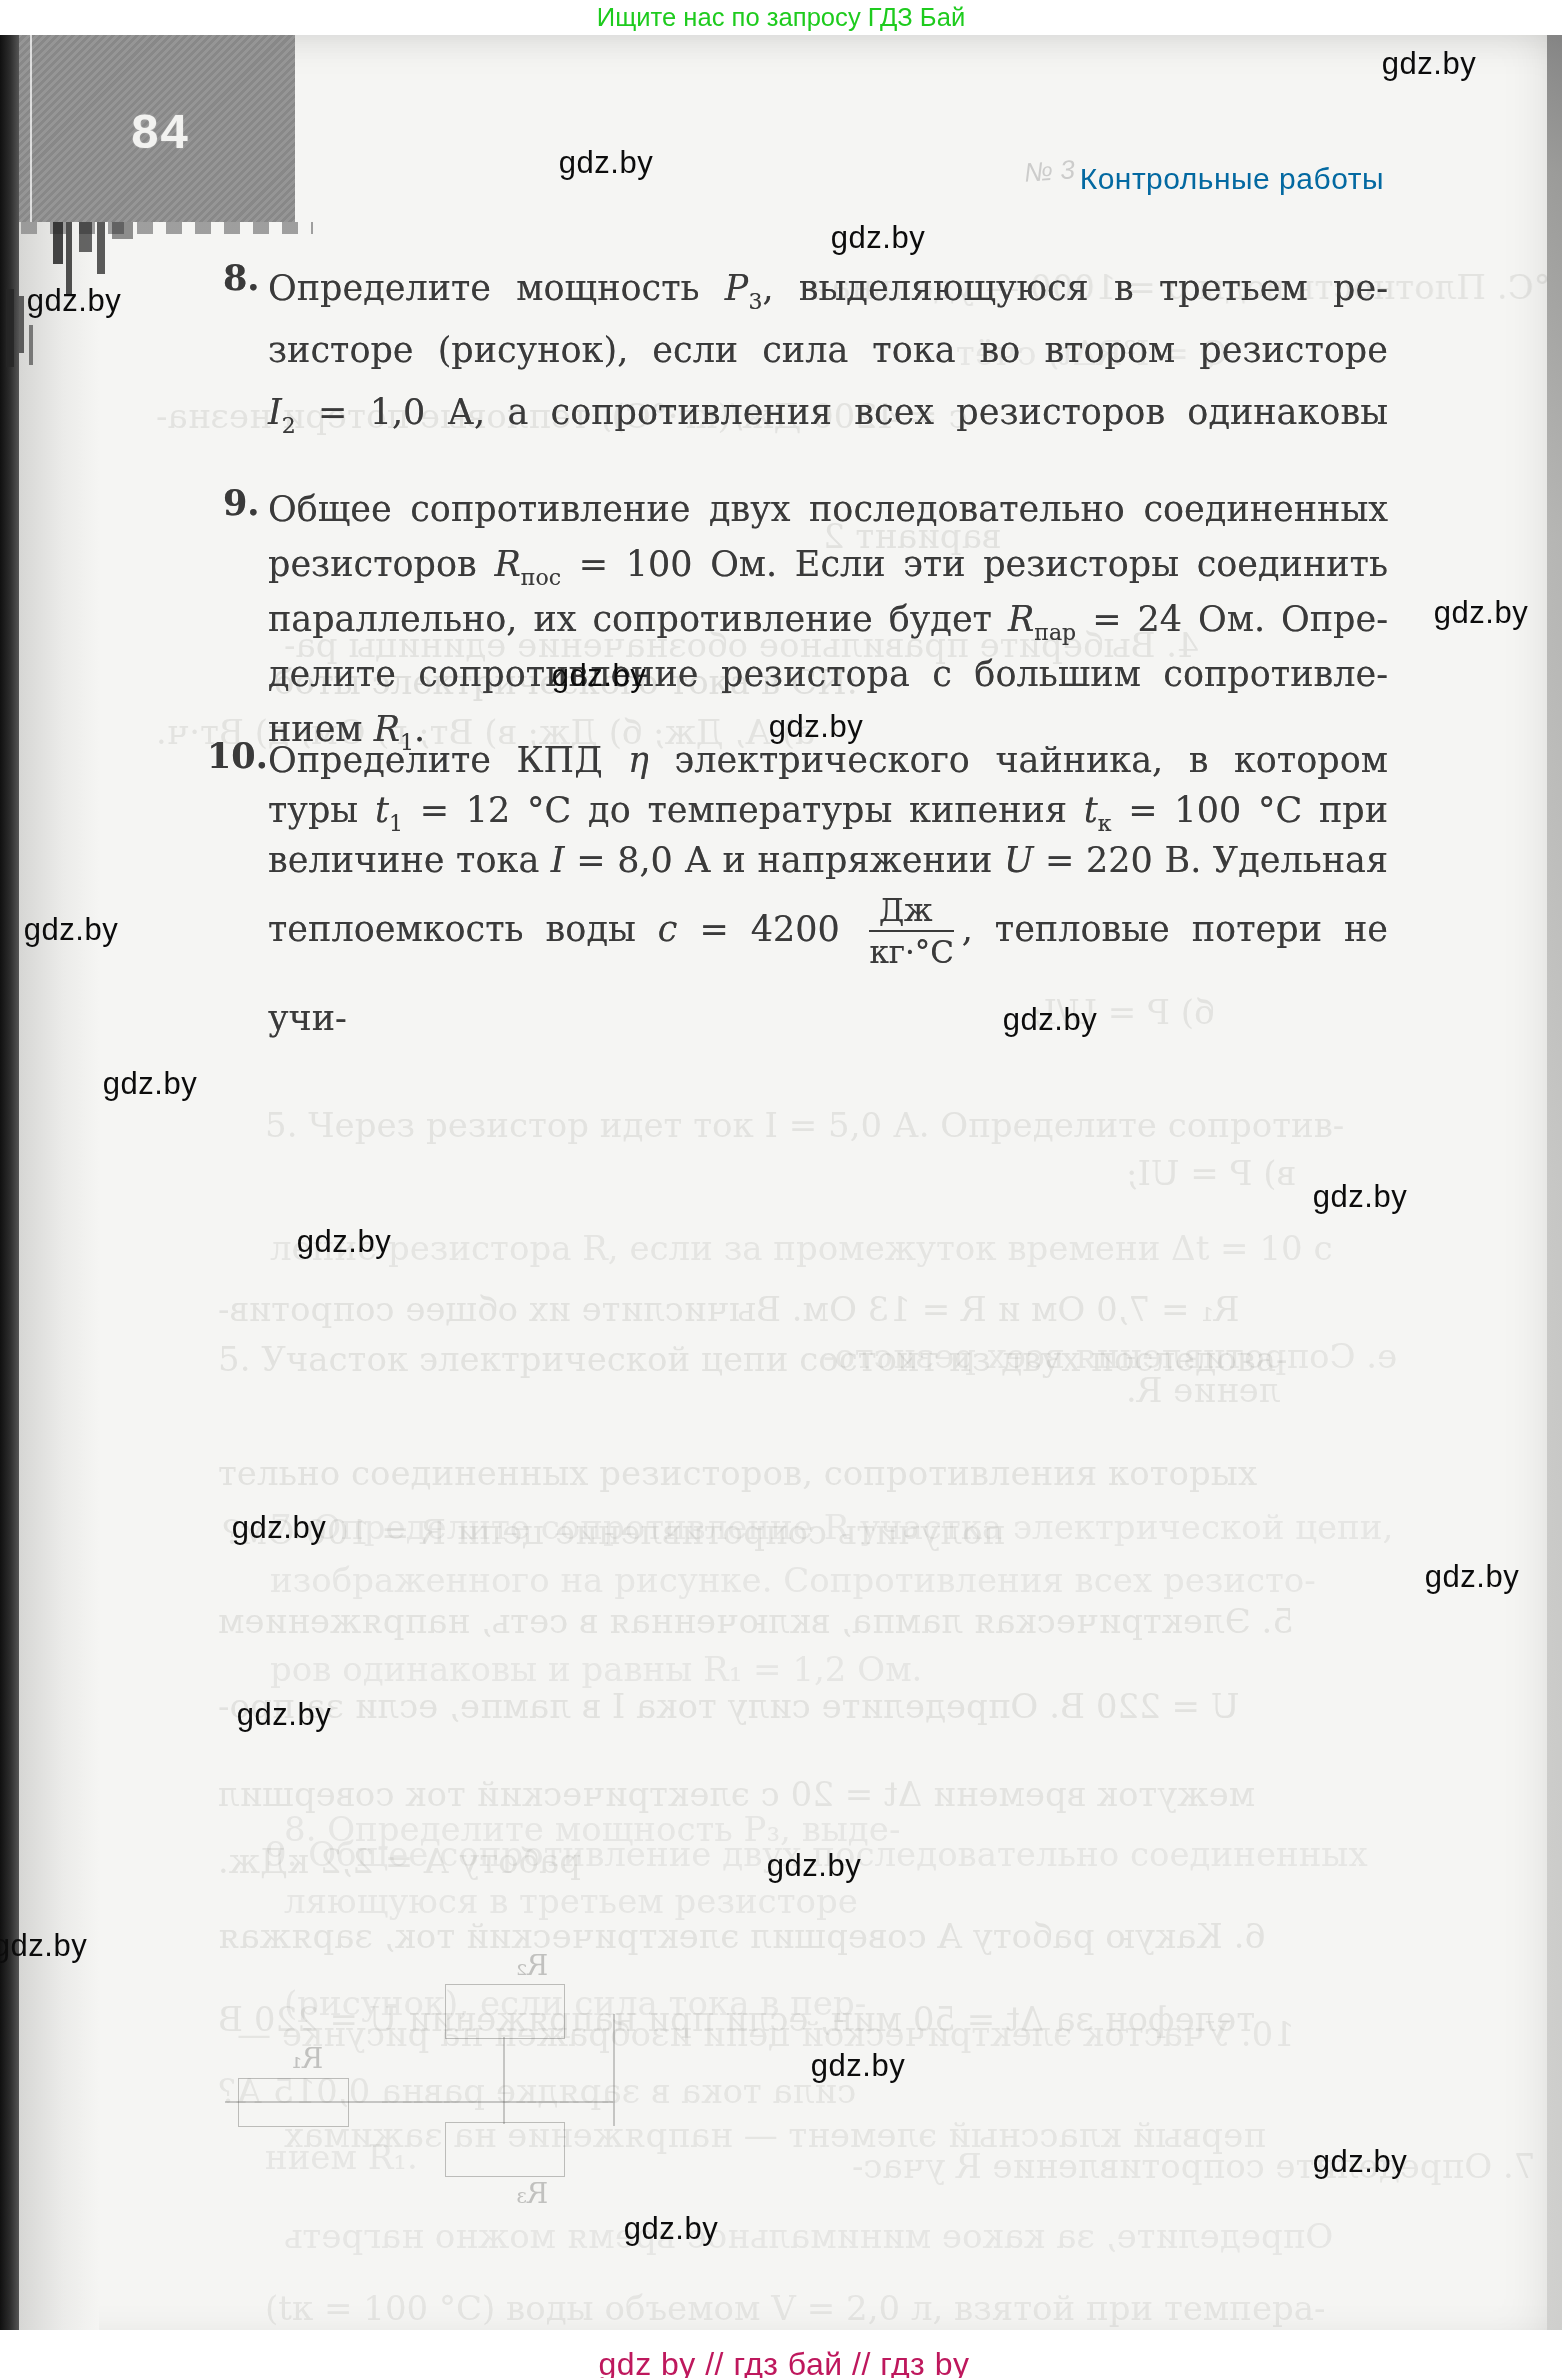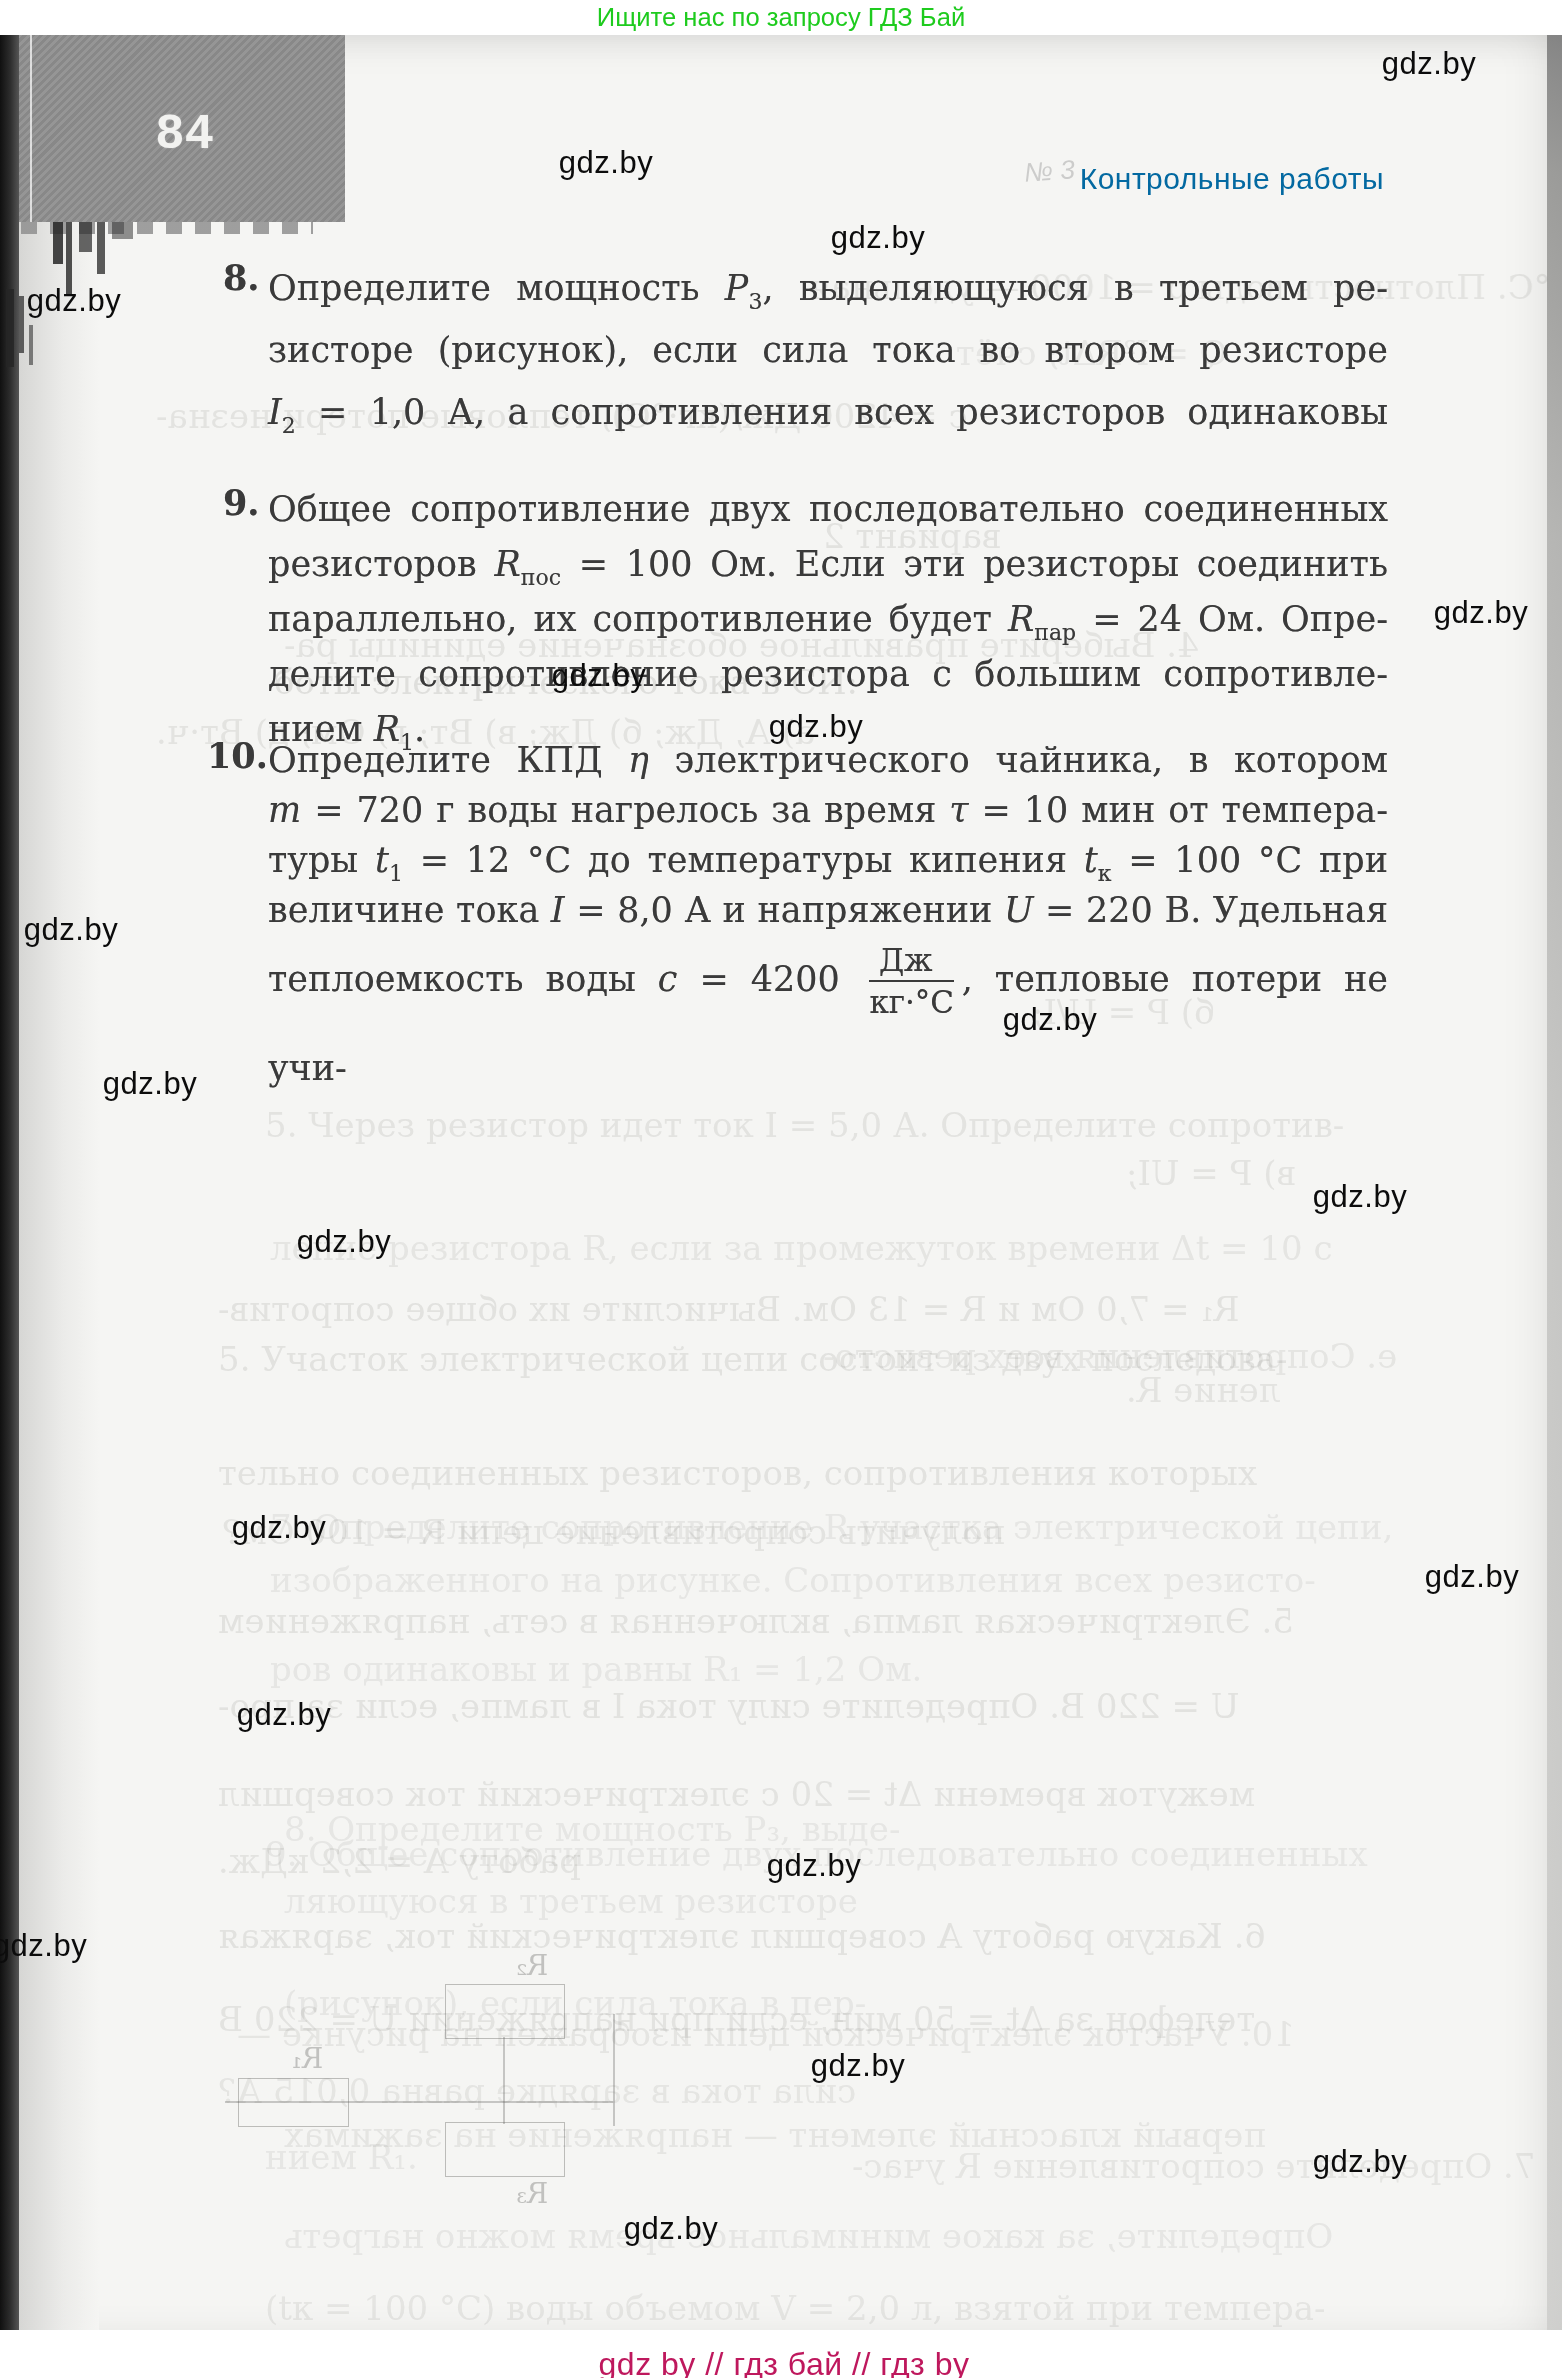--- a/index.html
+++ b/index.html
@@ -15,21 +15,21 @@
         box-shadow:inset 0 26.5px 43px -24px rgba(0,0,0,.10),
                    inset 57px 0 76px -52px rgba(0,0,0,.22),
                    inset -38px 0 57px -38px rgba(0,0,0,.18);}
   .spine{position:absolute;left:0;top:0;width:19px;height:100%;
          background:linear-gradient(90deg,#101010 0%,#2e2e2e 55%,#555 100%);}
   .spine-soft{position:absolute;left:19px;top:0;width:80px;height:100%;
          background:linear-gradient(90deg,#d6d6d4 0%,#ebebe9 55%,#f5f5f3 100%);}
   .right-shadow{position:absolute;right:0;top:0;width:15px;height:100%;opacity:.85;
          background:linear-gradient(180deg,#777 0%,#8f8f8d 6%,#aeaeac 22%,#c2c2c0 50%,#cdcdcb 100%);}
   
-  .pagenum-box{position:absolute;left:19px;top:0;width:326px;height:187px;background:#8f8f8f;
+  .pagenum-box{position:absolute;left:19px;top:0;width:276px;height:187px;background:#8f8f8f;
          background-image:repeating-linear-gradient(135deg,rgba(255,255,255,.06) 0 2.8px,rgba(0,0,0,.05) 2.8px 5.7px);}
   .pagenum-line{position:absolute;left:11.4px;top:0;width:1.9px;height:100%;background:rgba(255,255,255,.7);}
   .pagenum{position:absolute;left:50%;top:50%;transform:translate(-44%,-46%);
          font-size:49px;font-weight:bold;color:#f2f2f0;letter-spacing:1.9px;
          text-shadow:0 0 1.9px rgba(255,255,255,.35);}
   .teeth{position:absolute;left:21px;top:187px;width:292px;height:12.3px;opacity:.85;
          background:repeating-linear-gradient(90deg,#8f8f8f 0 16px,transparent 16px 29px);}
   .drip{position:absolute;background:#262626;}
   
   .section-title{position:absolute;right:178px;top:127px;font-size:30px;color:#0369a1;
@@ -155,21 +155,20 @@
           <span class="pnum">9.</span>
           <div class="tline">Общее сопротивление двух последовательно соединенных</div>
           <div class="tline">резисторов <i>R</i><sub>пос</sub> = 100 Ом. Если эти резисторы соединить</div>
           <div class="tline">параллельно, их сопротивление будет <i>R</i><sub>пар</sub> = 24 Ом. Опре-</div>
           <div class="tline">делите сопротивление резистора с большим сопротивле-</div>
           <div class="tline short">нием <i>R</i><sub>1</sub>.</div>
         </div>
         <div class="problem p10">
           <span class="pnum">10.</span>
           <div class="tline">Определите КПД <i>η</i> электрического чайника, в котором</div>
-          <div class="tline"><i>m</i> = 720 г воды нагрелось за время <i>τ</i> = 10 мин от темпера-</div>
           <div class="tline">туры <i>t</i><sub>1</sub> = 12 °С до температуры кипения <i>t</i><sub>к</sub> = 100 °С при</div>
           <div class="tline">величине тока <i>I</i> = 8,0 А и напряжении <i>U</i> = 220 В. Удельная</div>
           <div class="tline fracline">теплоемкость воды <i>c</i> = 4200 <span class="frac"><span class="num">Дж</span><span class="den">кг·°С</span></span>, тепловые потери не учи-</div>
         </div>
       </div>
     <div id="watermarks">
         <div class="wm" style="left: 606px; top: 128px;">gdz.by</div>
         <div class="wm" style="left: 1429px; top: 29px;">gdz.by</div>
         <div class="wm" style="left: 878px; top: 203px;">gdz.by</div>
         <div class="wm" style="left: 74px; top: 266px;">gdz.by</div>

